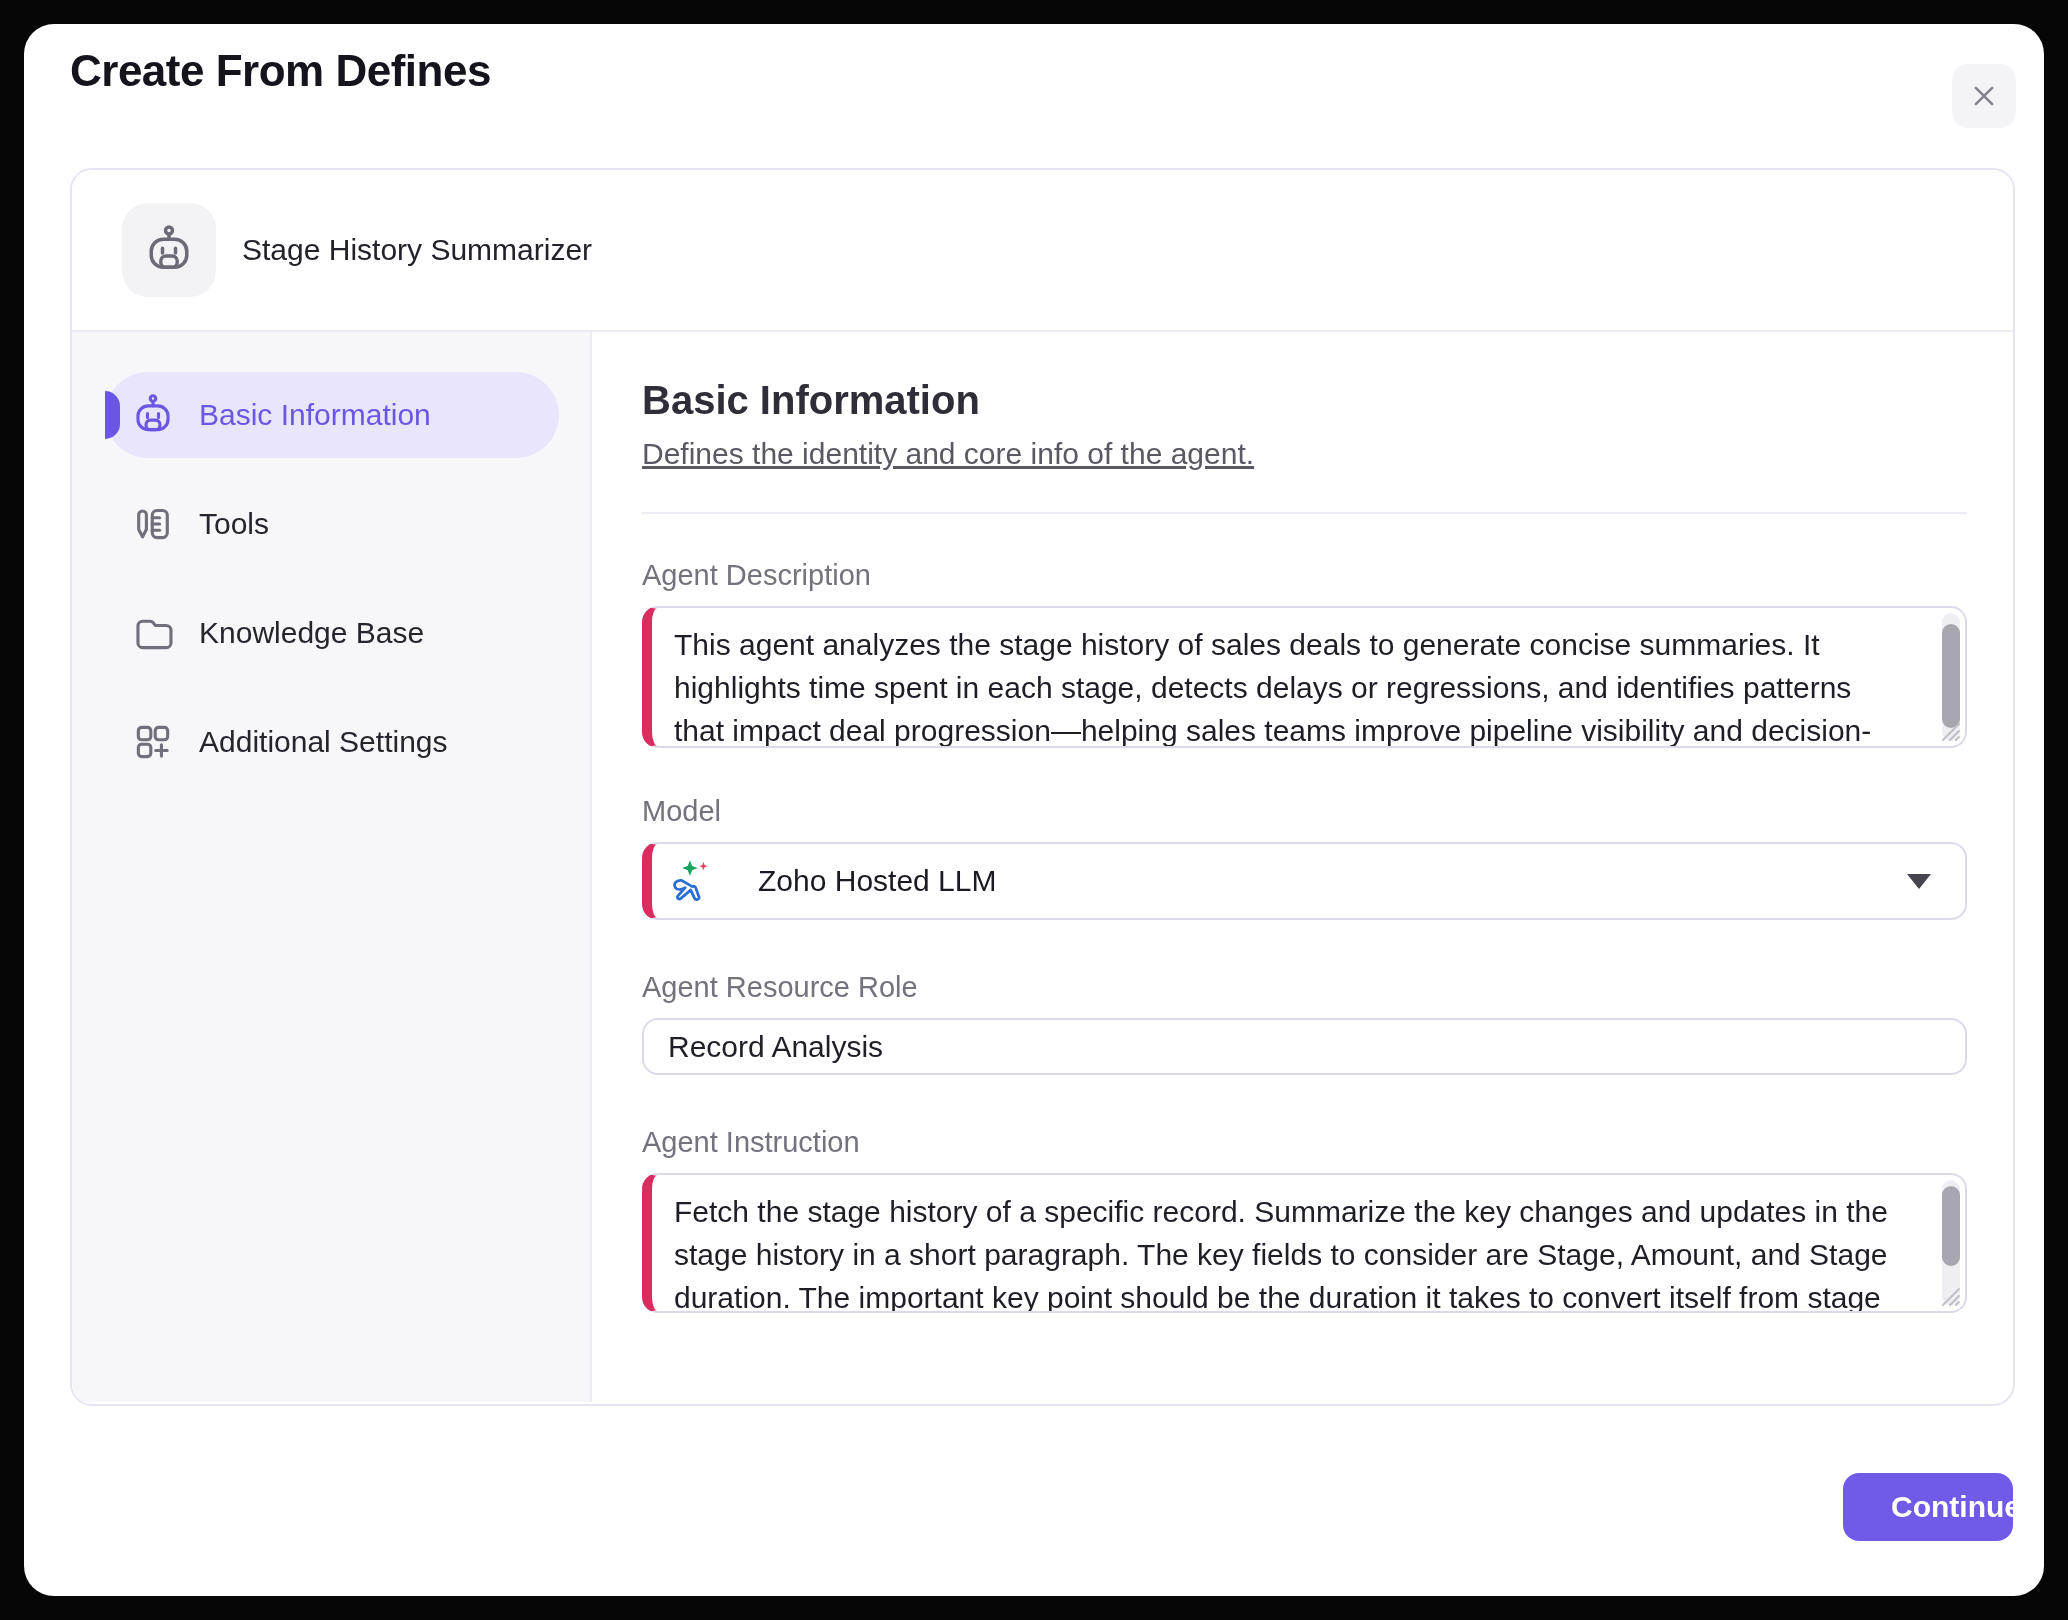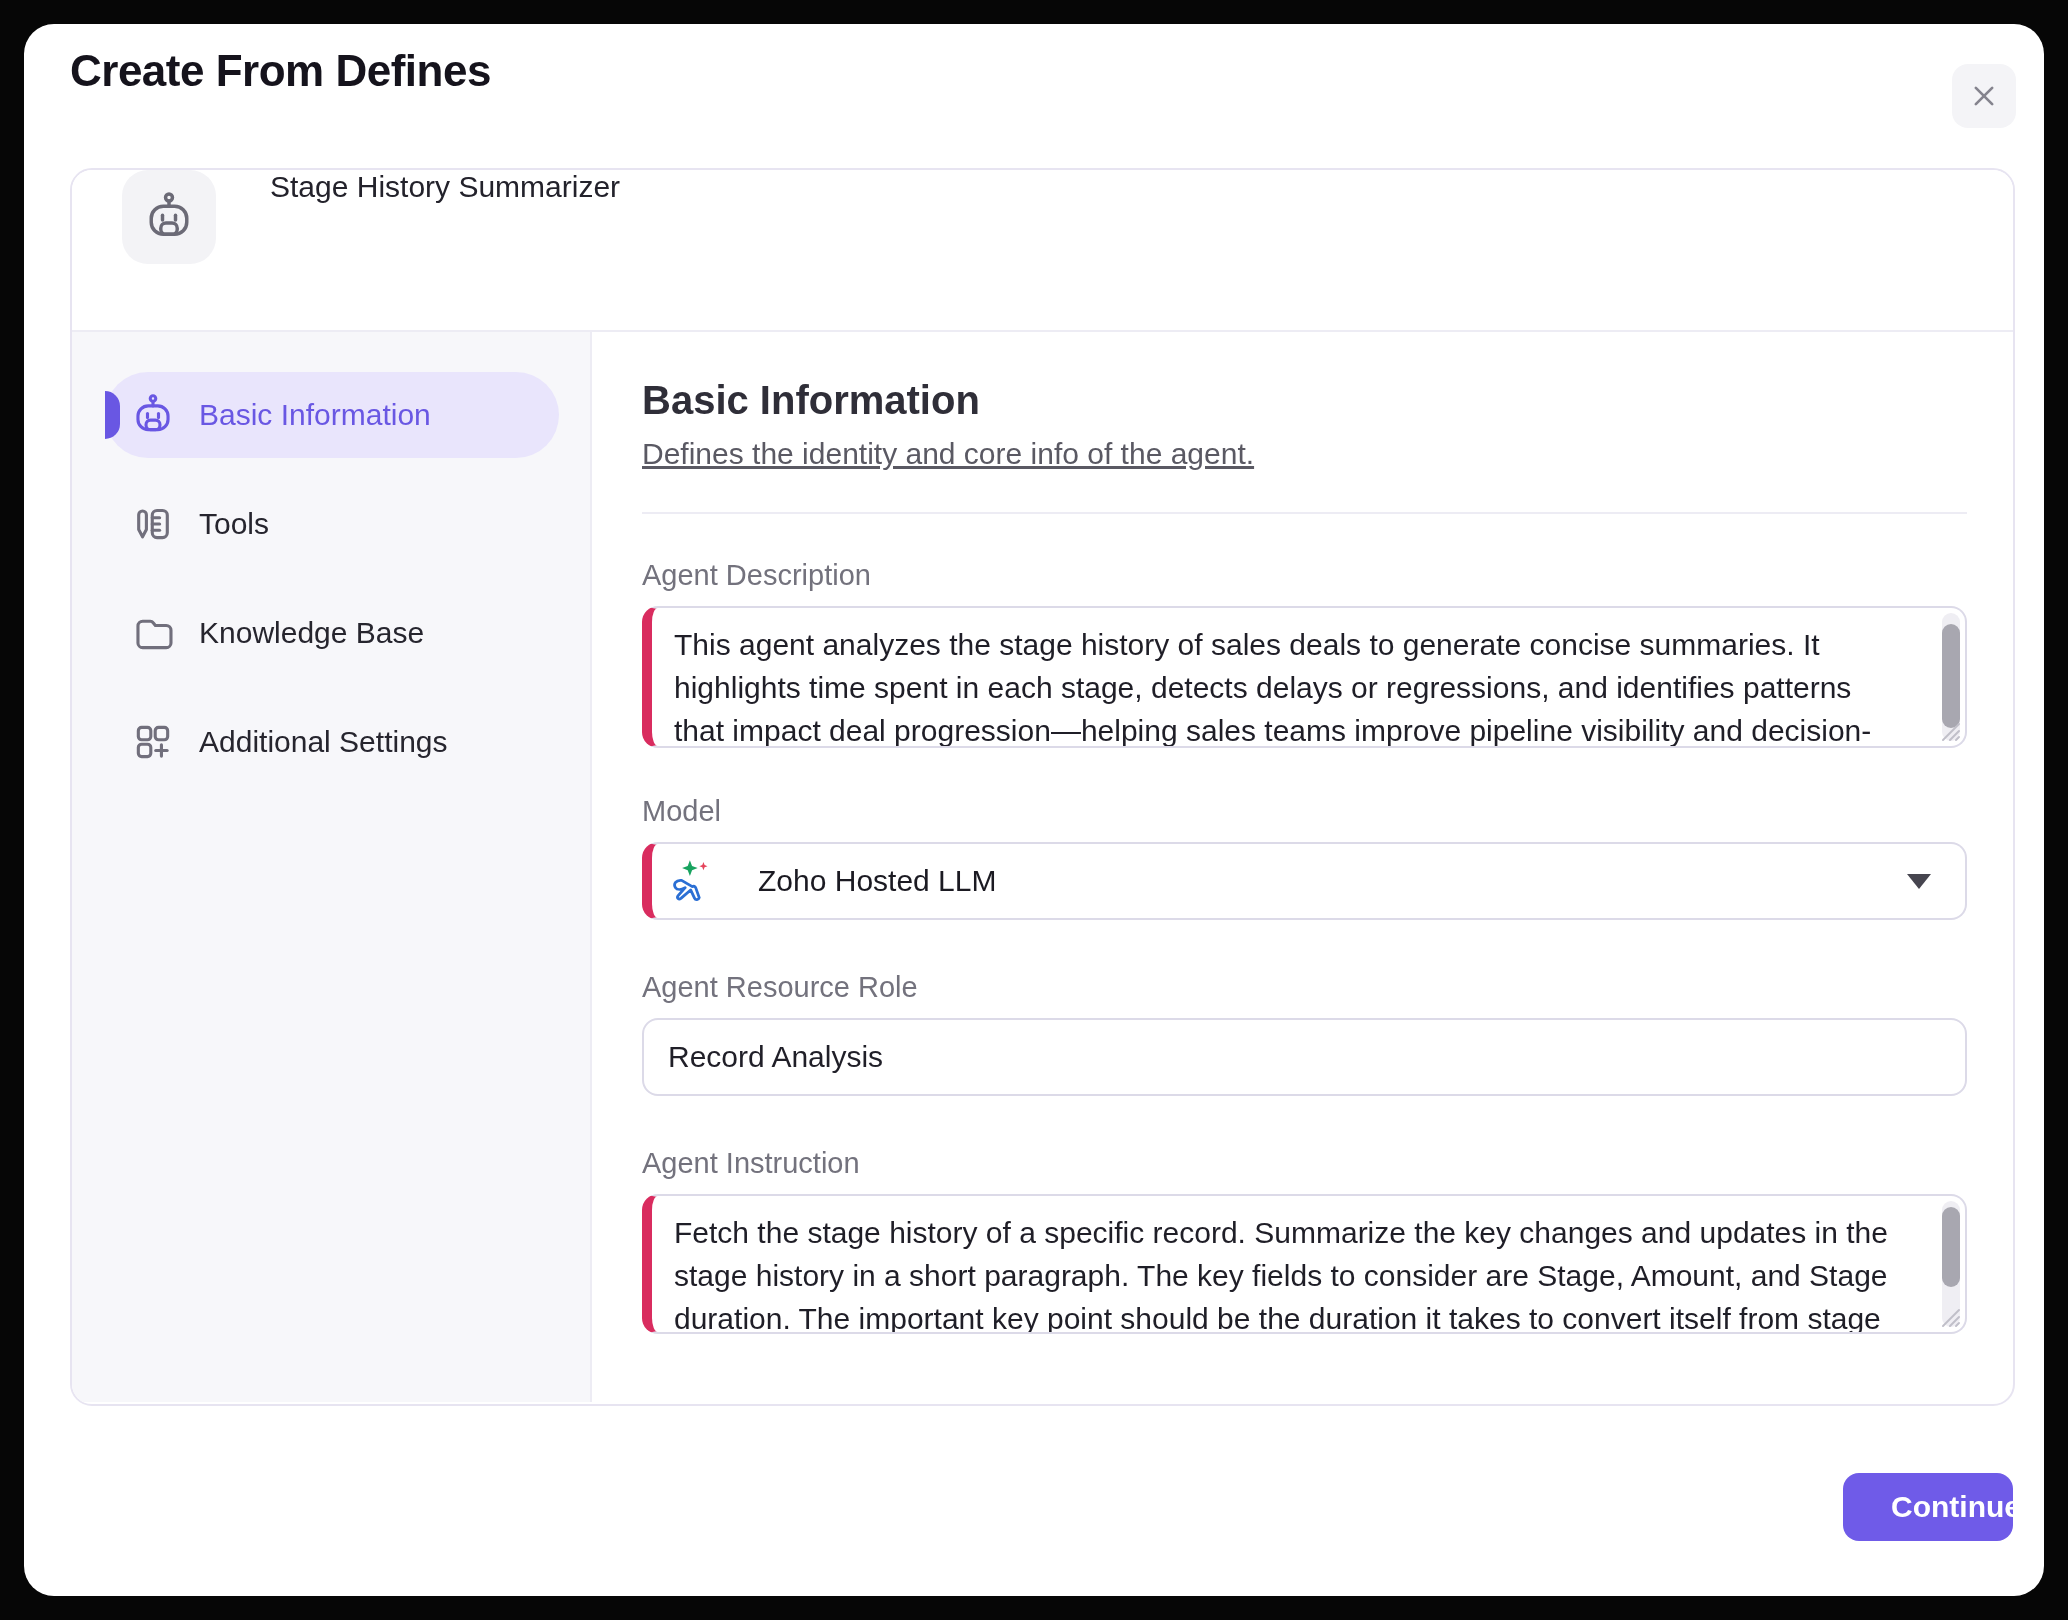--- a/index.html
+++ b/index.html
@@ -8,21 +8,21 @@
          font-family:"Liberation Sans",sans-serif;}
   .modal{position:absolute;left:24px;top:24px;width:2020px;height:1572px;background:#ffffff;
          border-radius:30px;}
   .dialog-title{position:absolute;left:46px;top:22px;margin:0;font-size:44px;font-weight:700;
          color:#15131c;letter-spacing:-.5px;}
   .close-btn{position:absolute;left:1928px;top:40px;width:64px;height:64px;border:none;
          background:#f4f4f7;border-radius:16px;display:flex;align-items:center;justify-content:center;
          cursor:pointer;padding:0;}
   .card{position:absolute;left:46px;top:144px;width:1945px;height:1238px;background:#ffffff;
          border:2px solid #e7e4f1;border-radius:22px;overflow:hidden;}
-  .card-head{height:162px;display:flex;padding-left:50px;gap:54px;
+  .card-head{height:162px;display:flex;align-items:center;padding-left:50px;gap:26px;
          border-bottom:2px solid #edecf4;background:#ffffff;}
   .avatar{width:94px;height:94px;border-radius:26px;background:#f3f3f6;display:flex;
          align-items:center;justify-content:center;flex:0 0 auto;}
   .agent-name{font-size:30px;font-weight:500;color:#23222b;}
   .card-body{display:flex;height:calc(100% - 164px);}
   .sidebar{width:520px;flex:0 0 auto;background:#f7f7fa;border-right:2px solid #edecf4;
          padding-top:40px;}
   .side-item{position:relative;width:454px;height:86px;margin:0 0 23px 33px;border-radius:43px;
          display:flex;align-items:center;gap:24px;padding-left:26px;font-size:30px;color:#26252e;
          cursor:pointer;}
@@ -42,21 +42,21 @@
   .box.required{border-left:10px solid #d92c5f;}
   .box textarea{display:block;width:100%;height:100%;border:none;outline:none;resize:none;
          overflow:hidden;background:transparent;padding:15px 70px 15px 22px;margin:0;
          font-family:"Liberation Sans",sans-serif;font-size:30px;line-height:43px;color:#1f1e27;}
   .box-desc{height:142px;}
   .box-instr{height:140px;}
   .box-select{height:78px;display:flex;align-items:center;padding:0 34px 0 20px;gap:40px;cursor:pointer;}
   .select-value{font-size:30px;font-weight:500;color:#1b1a22;}
   .caret{margin-left:auto;width:0;height:0;border-left:12px solid transparent;
          border-right:12px solid transparent;border-top:15px solid #46454f;}
-  .box-input{height:78px;}
+  .box-input{height:57px;}
   .box-input input{width:100%;height:100%;border:none;outline:none;background:transparent;
          padding:0 24px;margin:0;font-family:"Liberation Sans",sans-serif;font-size:30px;color:#201f28;}
   .sb-track{position:absolute;right:5px;top:5px;bottom:5px;width:18px;border-radius:9px;background:#efeef3;}
   .sb-thumb{position:absolute;left:0;width:18px;border-radius:9px;background:#a8a7b0;}
   .resize-grip{position:absolute;right:4px;bottom:4px;}
   .continue-btn{position:absolute;left:1819px;top:1449px;width:170px;height:68px;border:none;
          border-radius:16px;background:#6f5be8;color:#ffffff;font-size:30px;font-weight:700;
          font-family:"Liberation Sans",sans-serif;cursor:pointer;padding-left:48px;}
 </style>
 </head>

